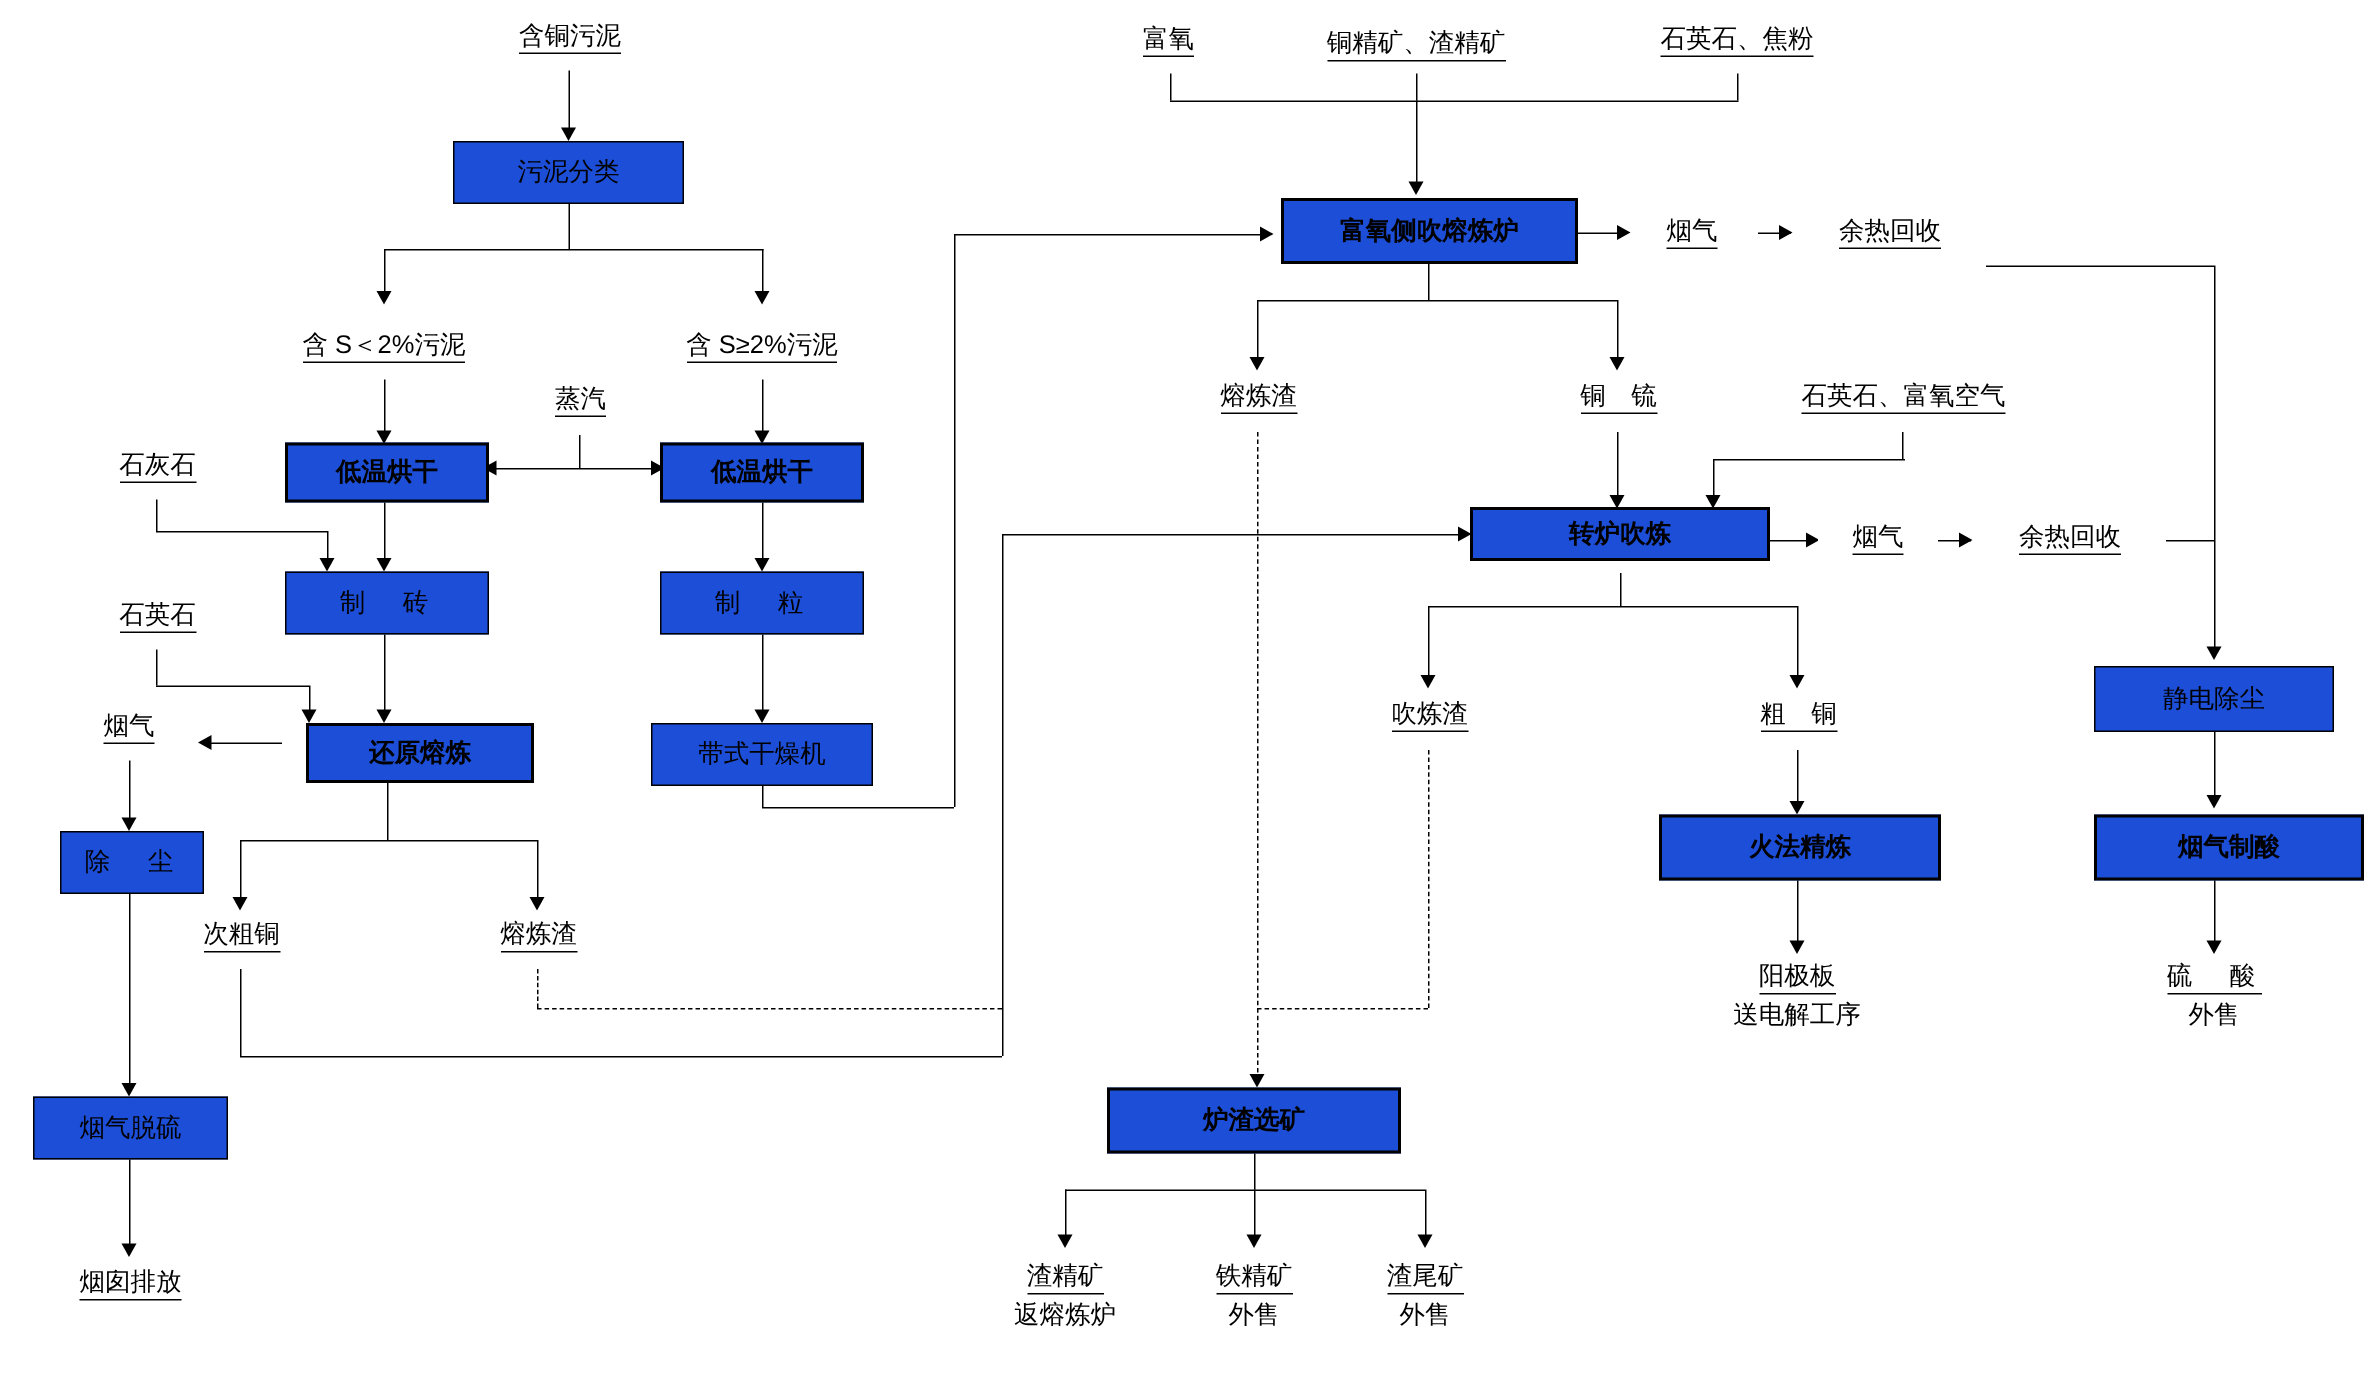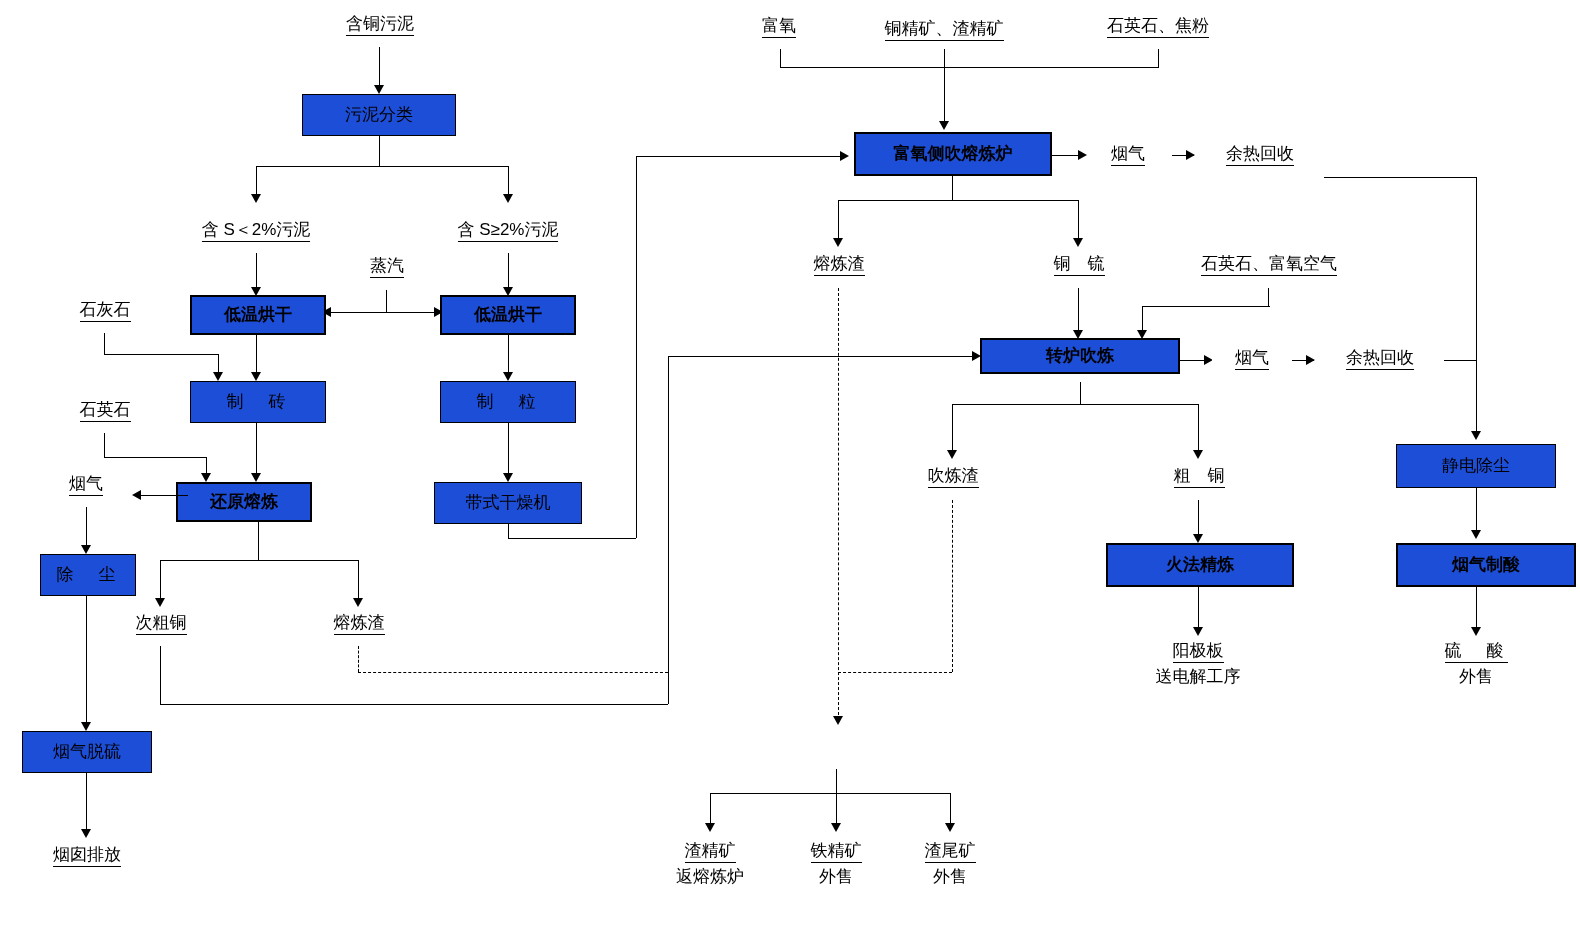--- a/index.html
+++ b/index.html
@@ -97,21 +97,21 @@
     <span class="ul">石英石</span>
   </div>
   <div class="ln v" style="left:104px;top:433px;height:24px;"></div>
   <div class="ln h" style="left:104px;top:457px;width:102px;"></div>
   <div class="ln v" style="left:206px;top:457px;height:20px;"></div>
   <div class="arr arr-d" style="left:201px;top:473px;"></div>
 
   <div class="ln v" style="left:256px;top:423px;height:54px;"></div>
   <div class="arr arr-d" style="left:251px;top:473px;"></div>
 
-  <div class="node box-bold t20 bold" style="left:176px;top:482px;width:136px;height:40px;">
+  <div class="node box-bold t20 bold" style="left:204px;top:482px;width:152px;height:40px;">
     <span>还原熔炼</span>
   </div>
 
   <div class="node box t20" style="left:434px;top:482px;width:148px;height:42px;">
     <span>带式干燥机</span>
   </div>
   <div class="ln v" style="left:508px;top:423px;height:54px;"></div>
   <div class="arr arr-d" style="left:503px;top:473px;"></div>
 
   <div class="lbl t20" style="left:44px;top:474px;width:84px;">
@@ -283,20 +283,23 @@
   <div class="node box-bold t20 bold" style="left:1396px;top:543px;width:180px;height:44px;">
     <span>烟气制酸</span>
   </div>
   <div class="ln v" style="left:1476px;top:587px;height:44px;"></div>
   <div class="arr arr-d" style="left:1471px;top:627px;"></div>
   <div class="lbl t20" style="left:1418px;top:641px;width:116px;flex-direction:column;align-items:center;">
     <span class="ul sp">硫　酸</span>
     <span class="sub" style="margin-top:4px;">外售</span>
   </div>
 
+  <div class="node box-bold t20 bold" style="left:738px;top:725px;width:196px;height:44px;">
+    <span>炉渣选矿</span>
+  </div>
   <div class="ln v" style="left:836px;top:769px;height:24px;"></div>
   <div class="ln h" style="left:710px;top:793px;width:240px;"></div>
   <div class="ln v" style="left:710px;top:793px;height:34px;"></div>
   <div class="ln v" style="left:836px;top:793px;height:34px;"></div>
   <div class="ln v" style="left:950px;top:793px;height:34px;"></div>
   <div class="arr arr-d" style="left:705px;top:823px;"></div>
   <div class="arr arr-d" style="left:831px;top:823px;"></div>
   <div class="arr arr-d" style="left:945px;top:823px;"></div>
 
   <div class="lbl t20" style="left:652px;top:841px;width:116px;flex-direction:column;align-items:center;">

